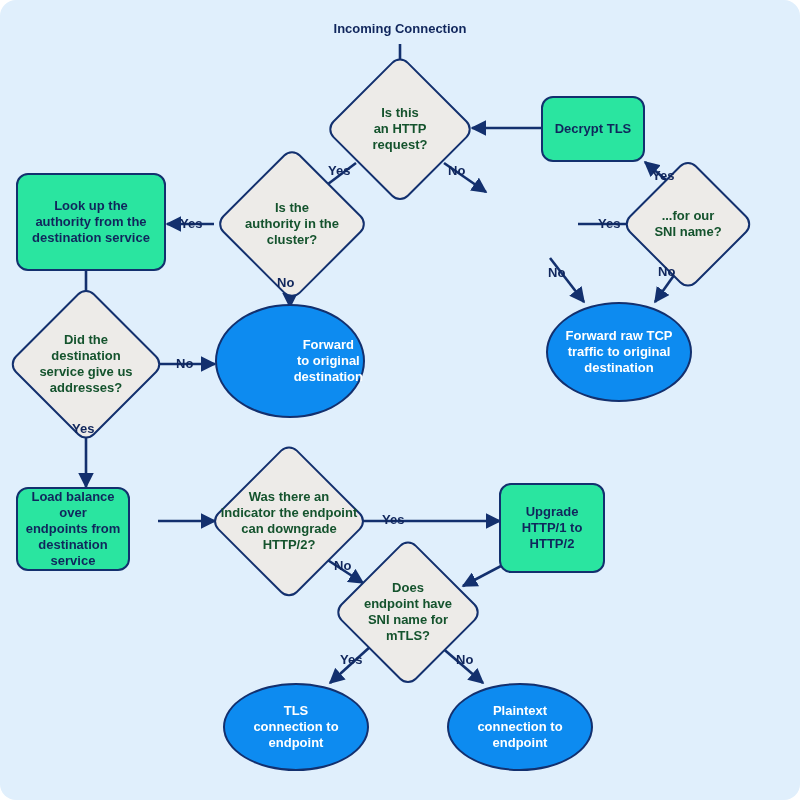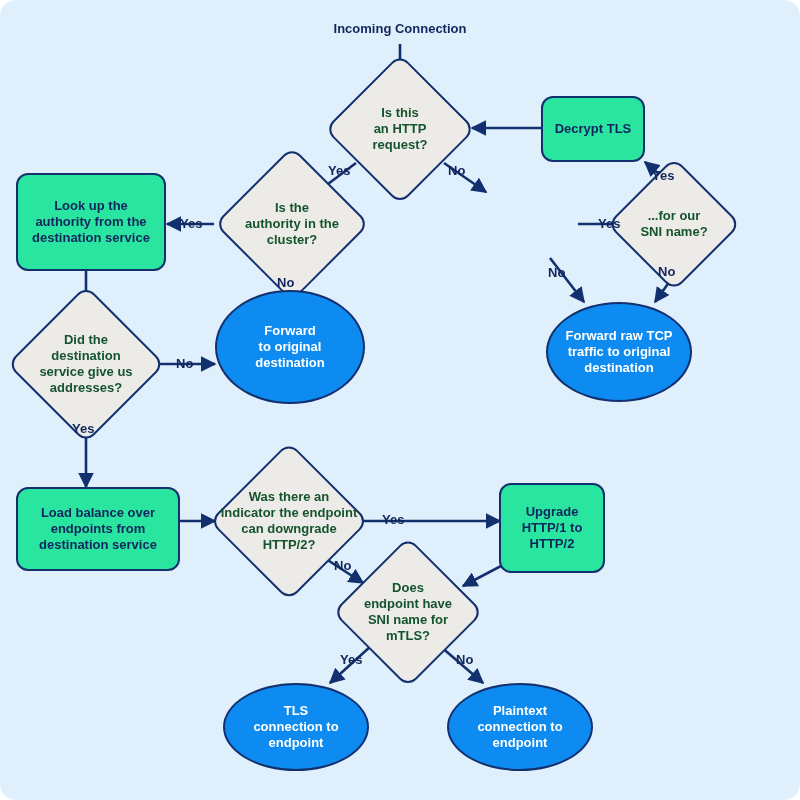--- a/index.html
+++ b/index.html
@@ -154,53 +154,53 @@
   </div>
 
   <div class="node n-decision" style="left:210px; top:182px; width:164px; height:84px;">
     <span class="dia" style="width: 105.983px; height: 105.983px;"></span>
     <span class="label">Is the
 authority in the
 cluster?</span>
   </div>
 
 
-  <div class="node n-decision" style="left:608px; top:184px; width:132px; height:80px;">
+  <div class="node n-decision" style="left:622px; top:184px; width:132px; height:80px;">
     <span class="dia" style="width: 90.5983px; height: 90.5983px;"></span>
     <span class="label">...for our
 SNI name?</span>
   </div>
 
   <div class="node n-process" style="left:16px; top:173px; width:150px; height:98px;">
     <span class="label">Look up the
 authority from the
 destination service</span>
   </div>
 
-  <div class="node n-terminal" style="left:215px; top:290px; width:150px; height:114px;">
+  <div class="node n-terminal" style="left:215px; top:304px; width:150px; height:114px;justify-content:flex-end;">
     <span class="label">Forward
 to original
 destination</span>
   </div>
 
   <div class="node n-terminal" style="left:546px; top:302px; width:146px; height:100px;">
     <span class="label">Forward raw TCP
 traffic to original
 destination</span>
   </div>
 
   <div class="node n-decision" style="left:16px; top:308px; width:140px; height:112px;">
     <span class="dia" style="width: 107.692px; height: 107.692px;"></span>
     <span class="label">Did the
 destination
 service give us
 addresses?</span>
   </div>
 
-  <div class="node n-process" style="left:16px; top:487px; width:164px; height:84px;">
+  <div class="node n-process" style="left:16px; top:487px; width:114px; height:84px;">
     <span class="label">Load balance over
 endpoints from
 destination service</span>
   </div>
 
   <div class="node n-decision" style="left:214px; top:469px; width:150px; height:104px;">
     <span class="dia" style="width: 108.547px; height: 108.547px;"></span>
     <span class="label">Was there an
 indicator the endpoint
 can downgrade

